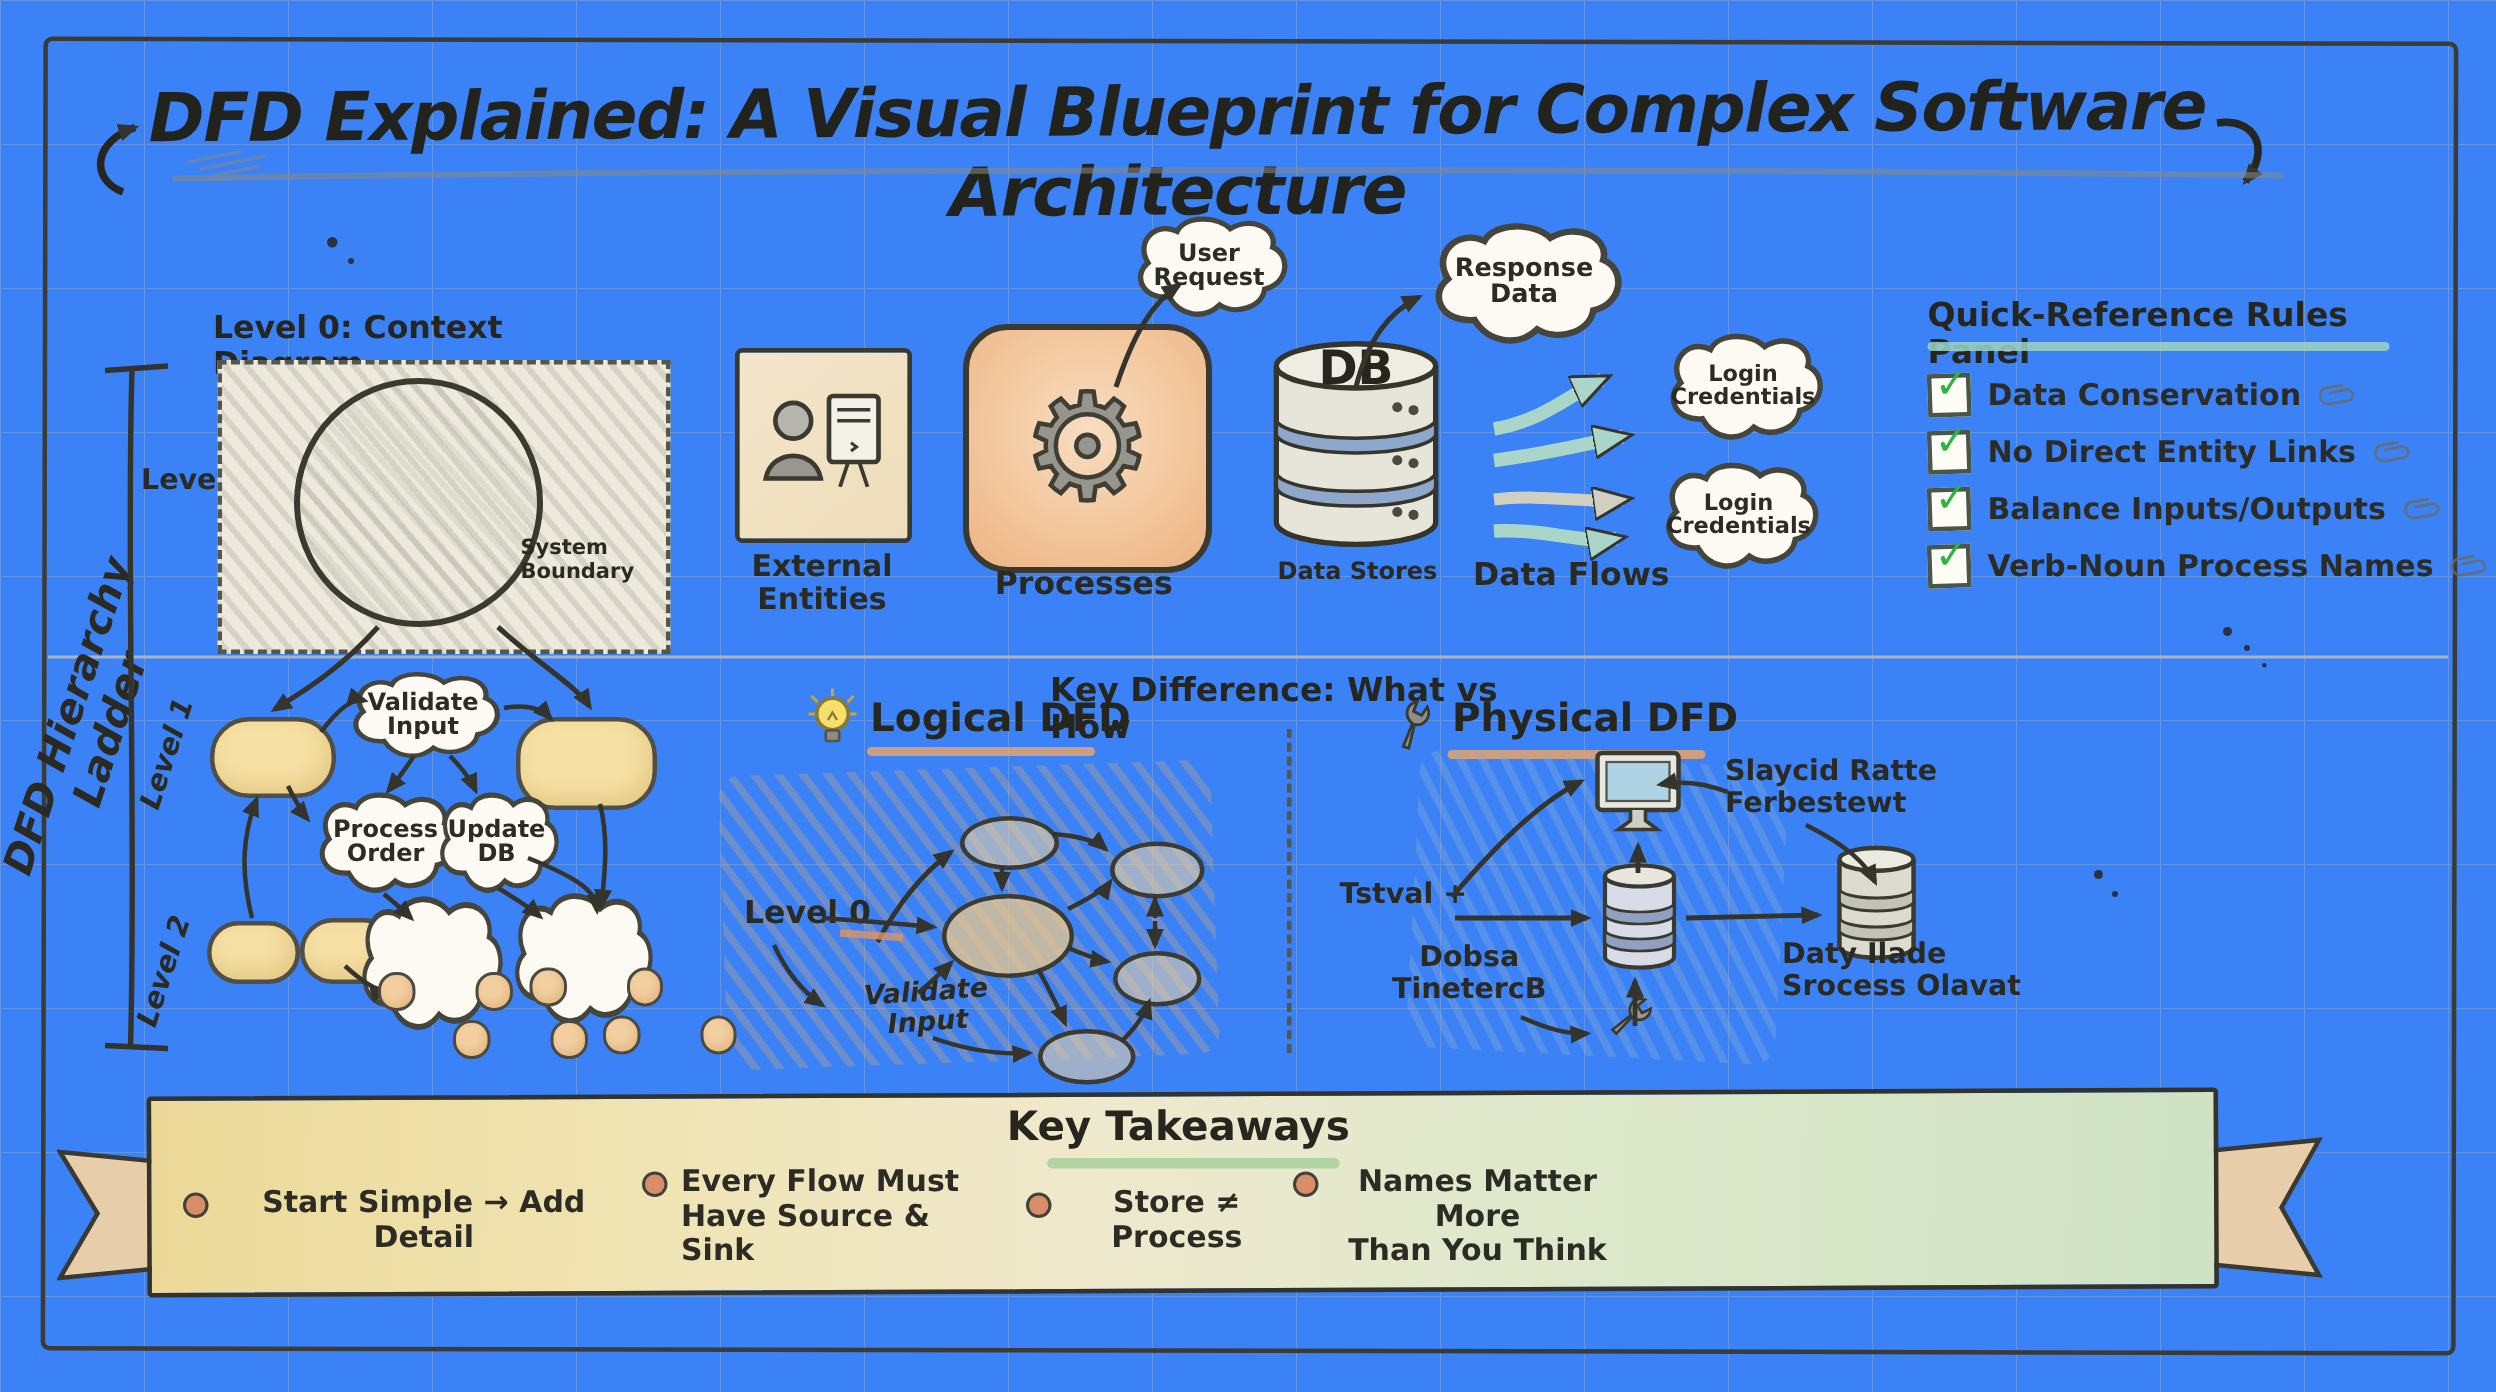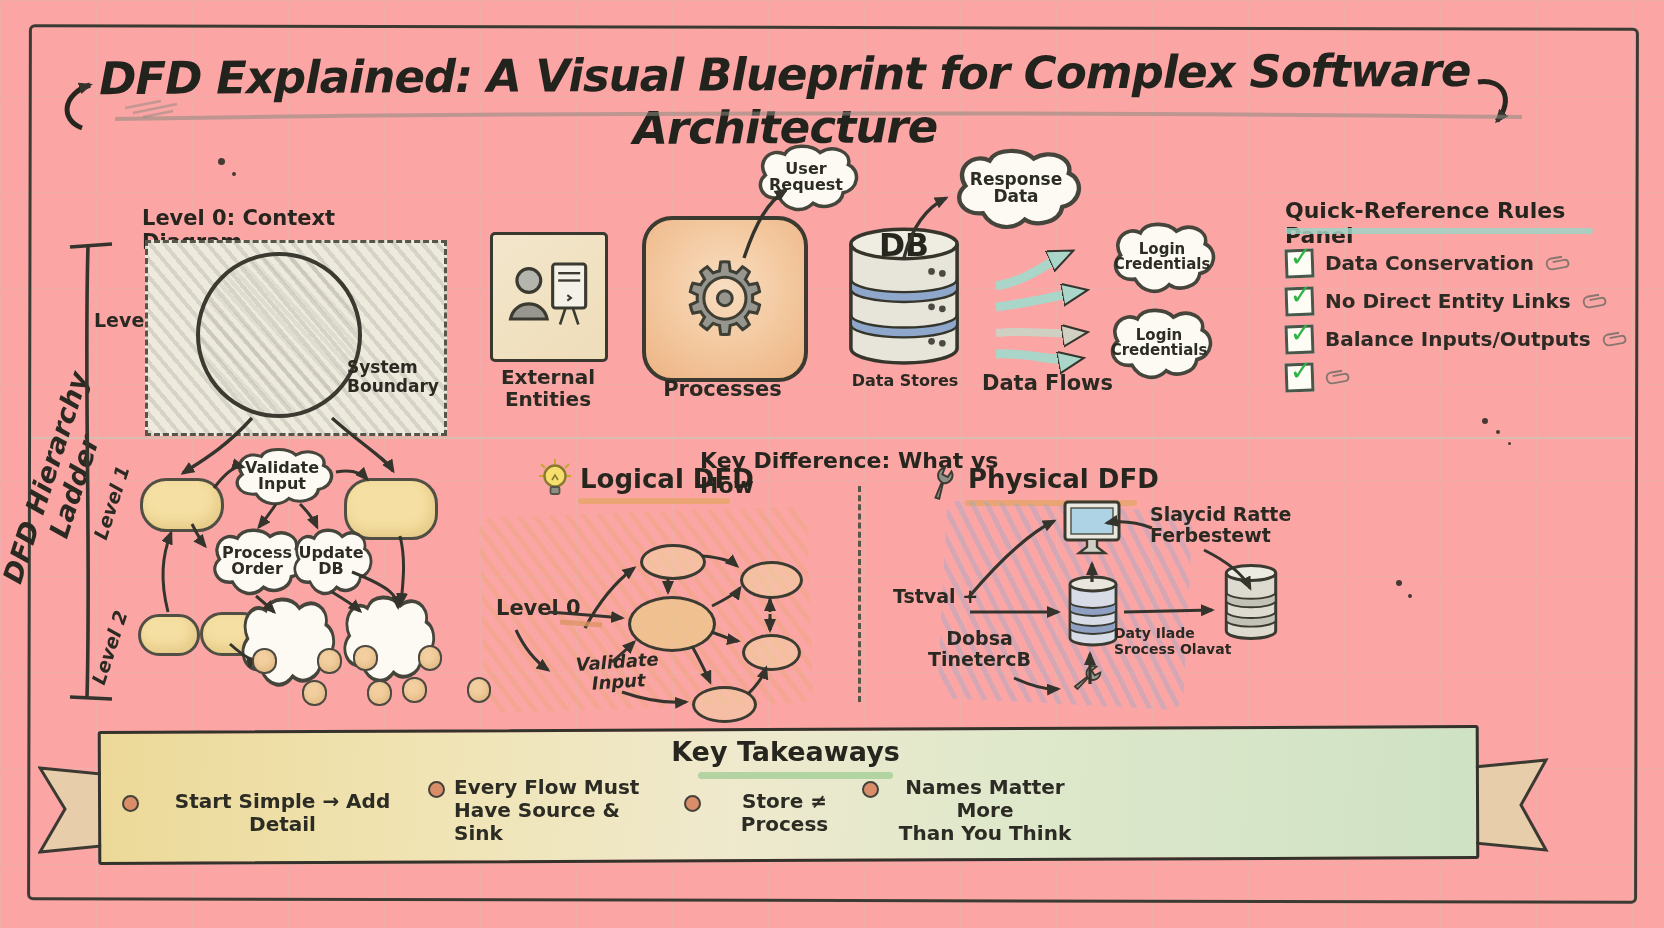--- a/index.html
+++ b/index.html
@@ -1,16 +1,16 @@
 <!DOCTYPE html>
 <html><head>
 <meta charset="utf-8">
 <style>
   html,body{margin:0;padding:0;background:#e8e2d2;}
-  #canvas{position:relative;width:1664px;height:928px;background:#fca5a5;overflow:hidden;
+  #canvas{position:relative;width:1664px;height:928px;background:#3b82f6;overflow:hidden;
           font-family:"DejaVu Sans",sans-serif;color:#2c2c25;}
   .abs{position:absolute;}
   #grid{position:absolute;inset:0;opacity:.28;pointer-events:none;
         background-image:linear-gradient(#cfc8b4 1px,transparent 1px),linear-gradient(90deg,#cfc8b4 1px,transparent 1px);
         background-size:96px 96px;}
   #frame{position:absolute;left:28px;top:26px;right:26px;bottom:26px;border:3px solid #3b3b33;border-radius:6px;transform:rotate(.12deg);}
   #title{left:90px;top:48px;width:1390px;text-align:center;font-size:45px;font-weight:bold;font-style:italic;
          letter-spacing:-1px;color:#23231e;transform:rotate(-.35deg);}
   .sep{height:2px;background:#cdc6b2;opacity:.75;}
   .h2{font-weight:bold;color:#26261f;}
@@ -65,21 +65,21 @@
   <div class="abs" id="title">DFD Explained: A Visual Blueprint for Complex Software Architecture</div>
 
   <div class="abs h2" style="left:142px;top:206px;width:280px;font-size:21px">Level 0: Context Diagram</div>
   <div class="abs handnote rot" style="left:-92px;top:452px;width:305px;font-size:27px">DFD Hierarchy Ladder</div>
   <div class="abs handnote" style="left:94px;top:310px;font-size:19px">Level 0</div>
   <div class="abs handnote rot" style="left:62px;top:492px;width:100px;font-size:19px">Level 1</div>
   <div class="abs handnote rot" style="left:60px;top:637px;width:100px;font-size:19px">Level 2</div>
 
   <div class="abs" id="ctxbox"></div>
   <div class="abs" id="ctxcircle"></div>
-  <div class="abs handnote" style="left:347px;top:358px;font-size:17px">System
+  <div class="abs handnote" style="left:347px;top:358px;font-size:14px">System
 Boundary</div>
 
   <div class="pill" style="left:140px;top:478px;width:78px;height:48px"></div>
   <div class="pill" style="left:344px;top:478px;width:88px;height:56px"></div>
 
   <div class="cloud" style="left:230px;top:446px;width:104px;height:60px">
     <svg viewBox="0 0 120 80" preserveAspectRatio="none">
         <use href="#cloudP" fill="#fcfaf2" stroke="#45453c" stroke-width="4"></use>
       </svg>
     <span style="font-size:16px">Validate
@@ -219,20 +219,21 @@
         </span>
       <span class="rule-label">Balance Inputs/Outputs</span>
       <svg class="clip" width="26" height="26" viewBox="0 0 28 28">
           <path d="M9 17 L17 7 a4 4 0 0 1 6.5 4.5 L14 23 a6 6 0 0 1 -9.5 -7 L13 6" stroke="#6b6b63" stroke-width="2" fill="none"></path>
         </svg>
     </div>
     <div class="rule-row">
       <span class="checkbox">
           <span class="checkmark">✓</span>
         </span>
+      <span class="rule-label">Verb-Noun Process Names</span>
       <svg class="clip" width="26" height="26" viewBox="0 0 28 28">
           <path d="M9 17 L17 7 a4 4 0 0 1 6.5 4.5 L14 23 a6 6 0 0 1 -9.5 -7 L13 6" stroke="#6b6b63" stroke-width="2" fill="none"></path>
         </svg>
     </div>
   </div>
 
   <div class="abs h2" style="left:700px;top:448px;width:340px;font-size:22px;text-align:left">Key Difference: What vs How</div>
 
   <svg class="abs" style="left:538px;top:458px" width="34" height="44" viewBox="0 0 34 44">
     <g stroke="#c8a72e" stroke-width="2">
@@ -289,21 +290,21 @@
   </svg>
   <svg class="abs" style="left:1072px;top:662px;transform:rotate(12deg)" width="32" height="32" viewBox="0 0 32 32">
     <path d="M5 27 L15 15 C11 9 15 2 22 3 L18 8 L22 12 L27 8 C28 15 21 19 16 16 L8 29 Z" fill="#9a9a92" stroke="#3a3a30" stroke-width="1.8"></path>
   </svg>
 
   <div class="abs handnote" style="left:1150px;top:504px;width:160px;font-size:19px">Slaycid Ratte
 Ferbestewt</div>
   <div class="abs handnote" style="left:893px;top:586px;font-size:19px">Tstval +</div>
   <div class="abs handnote" style="left:922px;top:628px;width:115px;font-size:19px;text-align:center">Dobsa
 TinetercB</div>
-  <div class="abs handnote" style="left:1114px;top:626px;width:165px;font-size:14px">Daty Ilade
+  <div class="abs handnote" style="left:1188px;top:626px;width:165px;font-size:19px">Daty Ilade
 Srocess Olavat</div>
 
   <svg class="abs fold" style="left:38px;top:760px" width="88" height="98" viewBox="0 0 88 98">
     <path d="M2 8 L84 16 L84 84 L2 92 L27 49 Z" fill="#e7cdaa" stroke="#3a3a32" stroke-width="3"></path>
   </svg>
   <svg class="abs fold" style="left:1460px;top:756px" width="90" height="98" viewBox="0 0 90 98">
     <path d="M4 12 L86 4 L61 49 L86 94 L4 86 Z" fill="#e7cdaa" stroke="#3a3a32" stroke-width="3"></path>
   </svg>
   <div class="abs" id="banner-body"></div>
   <div class="abs h2" style="left:98px;top:736px;width:1375px;font-size:27px;text-align:center;z-index:5">Key Takeaways</div>

